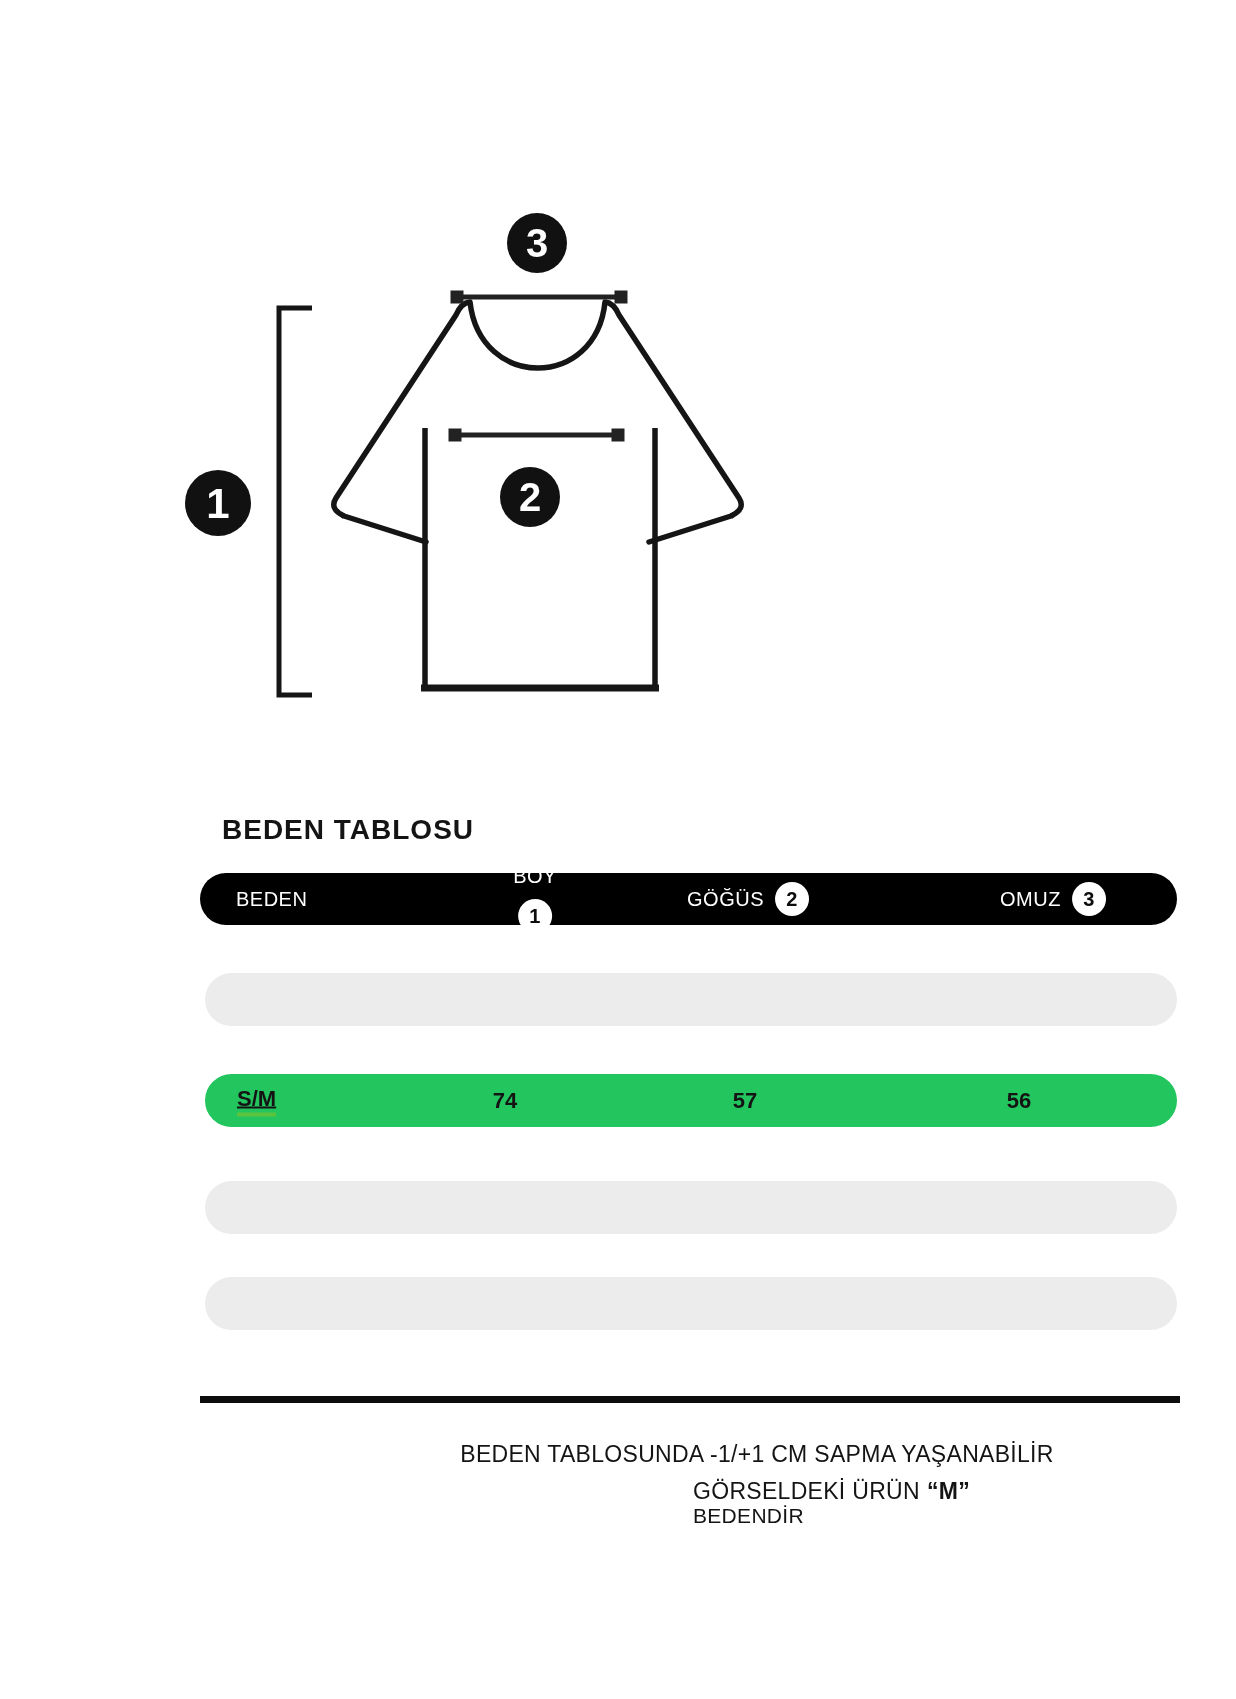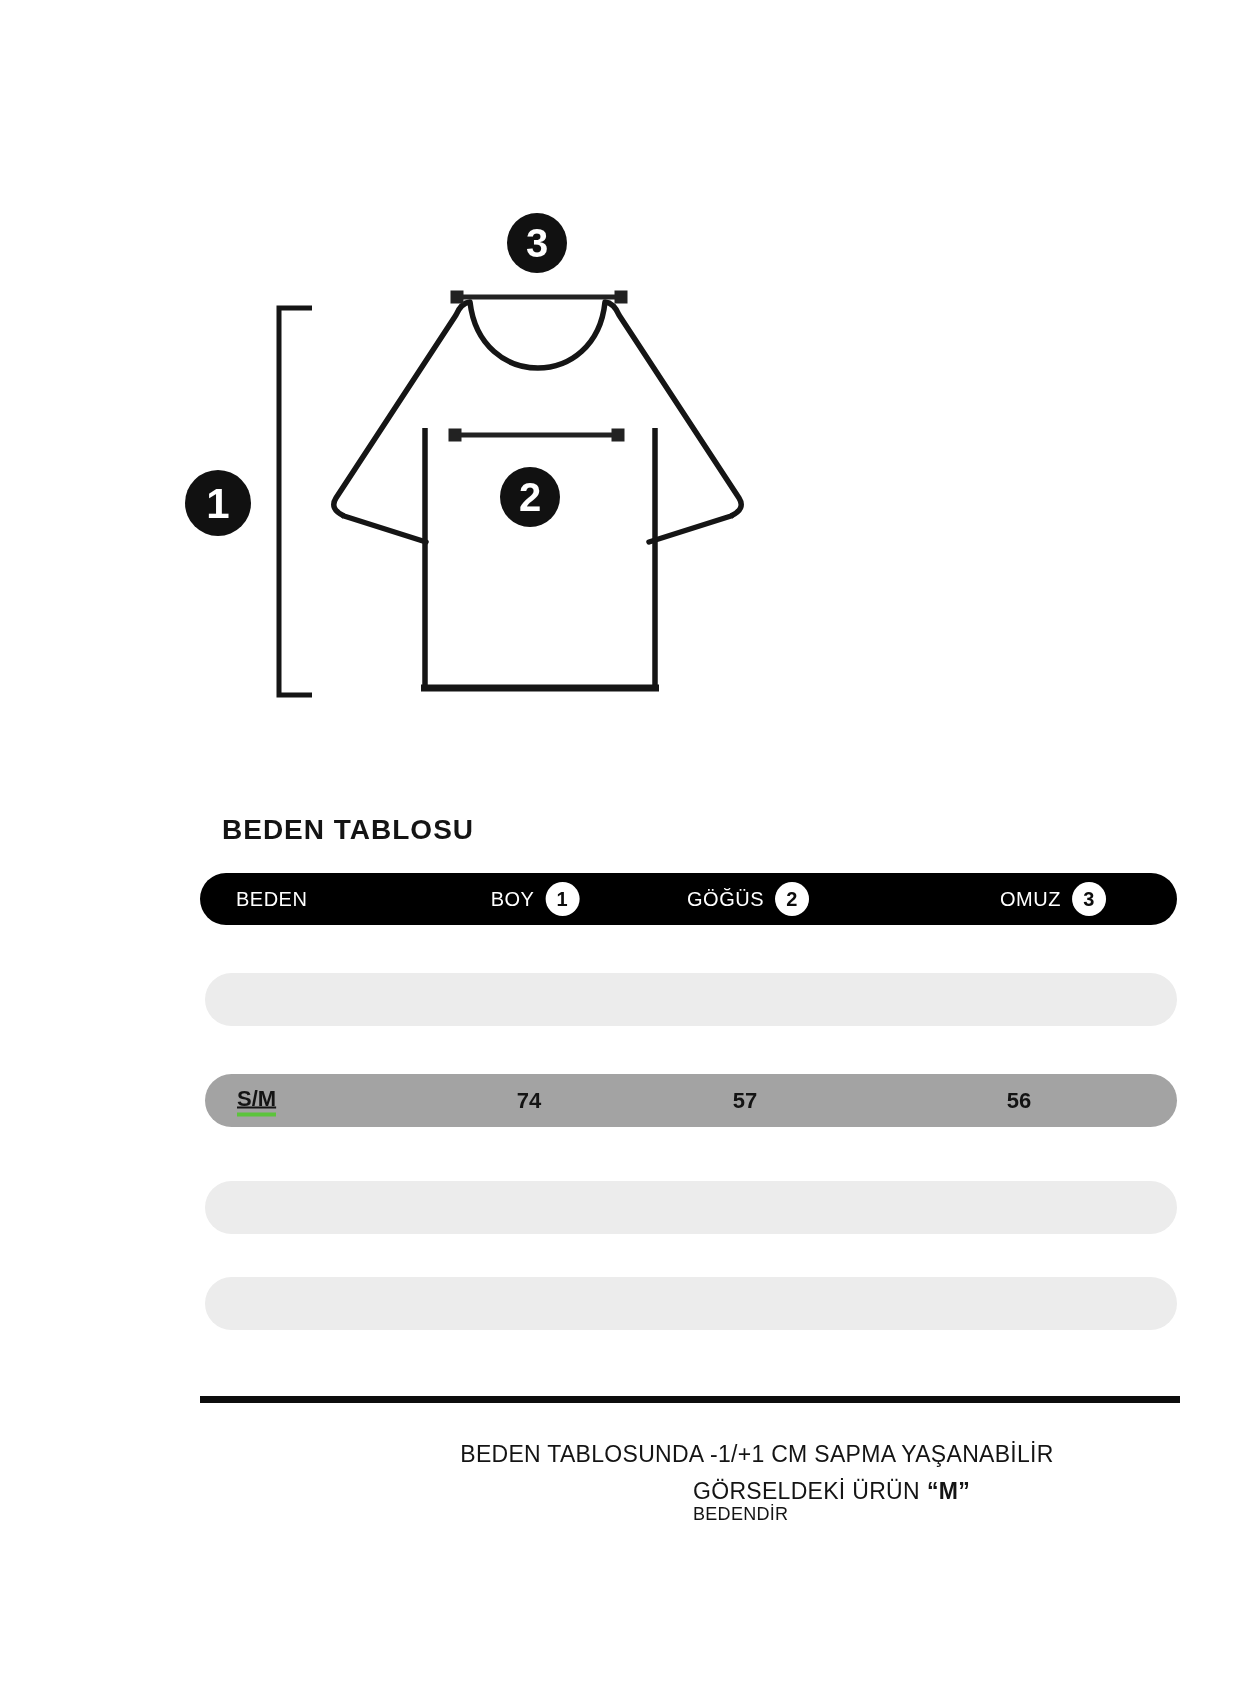--- a/index.html
+++ b/index.html
@@ -71,21 +71,21 @@
     height: 53px;
     background: #ececec;
     border-radius: 27px;
   }
   .data-row {
     position: absolute;
     left: 205px;
     width: 972px;
     height: 53px;
   }
-  .data-row.highlight { background: #a3a3a3; border-radius: 27px; }
+  .data-row.highlight { background: #22c55e; border-radius: 27px; }
   .size-cell {
     position: absolute;
     left: 32px;
     top: 50%;
     transform: translateY(-50%);
     font-size: 22px;
     font-weight: 700;
     color: #141414;
     white-space: nowrap;
   }
@@ -97,21 +97,21 @@
     padding-bottom: 1px;
   }
   .val {
     position: absolute;
     top: 50%;
     transform: translate(-50%, -50%);
     font-size: 22px;
     font-weight: 700;
     color: #141414;
   }
-  .val.c2 { left: 300px; margin-left: 24px; }
+  .val.c2 { left: 300px; }
   .val.c3 { left: 540px; }
   .val.c4 { left: 814px; }
 
   
   .divider {
     position: absolute;
     left: 200px;
     top: 1396px;
     width: 980px;
     height: 7px;
@@ -134,21 +134,21 @@
     font-size: 23px;
     color: #141414;
     white-space: nowrap;
     letter-spacing: 0.3px;
   }
   .note2 b { margin-left: 7px; font-weight: 700; }
   .note3 {
     position: absolute;
     left: 693px;
     top: 1504px;
-    font-size: 18px;
+    font-size: 21px;
     color: #141414;
     white-space: nowrap;
     letter-spacing: 0.3px;
   }
 </style>
 </head>
 <body>
 
 <div class="canvas">
 
@@ -181,21 +181,21 @@
     <circle cx="530" cy="497" r="30" fill="#111"></circle>
     <text x="530" y="511" text-anchor="middle" font-size="40" font-weight="bold" font-family="Liberation Sans, DejaVu Sans, sans-serif" fill="#fff">2</text>
   </svg>
 
   <div class="chart-title">BEDEN TABLOSU</div>
 
   <div class="header-bar">
     <div class="hcell first">
       <span>BEDEN</span>
     </div>
-    <div class="hcell" style="left:335px;">
+    <div class="hcell" style="left:335px;flex-direction:column;">
       <span>BOY</span>
       <span class="hcircle">1</span>
     </div>
     <div class="hcell" style="left:548px;">
       <span>GÖĞÜS</span>
       <span class="hcircle">2</span>
     </div>
     <div class="hcell" style="left:853px;">
       <span>OMUZ</span>
       <span class="hcircle">3</span>

